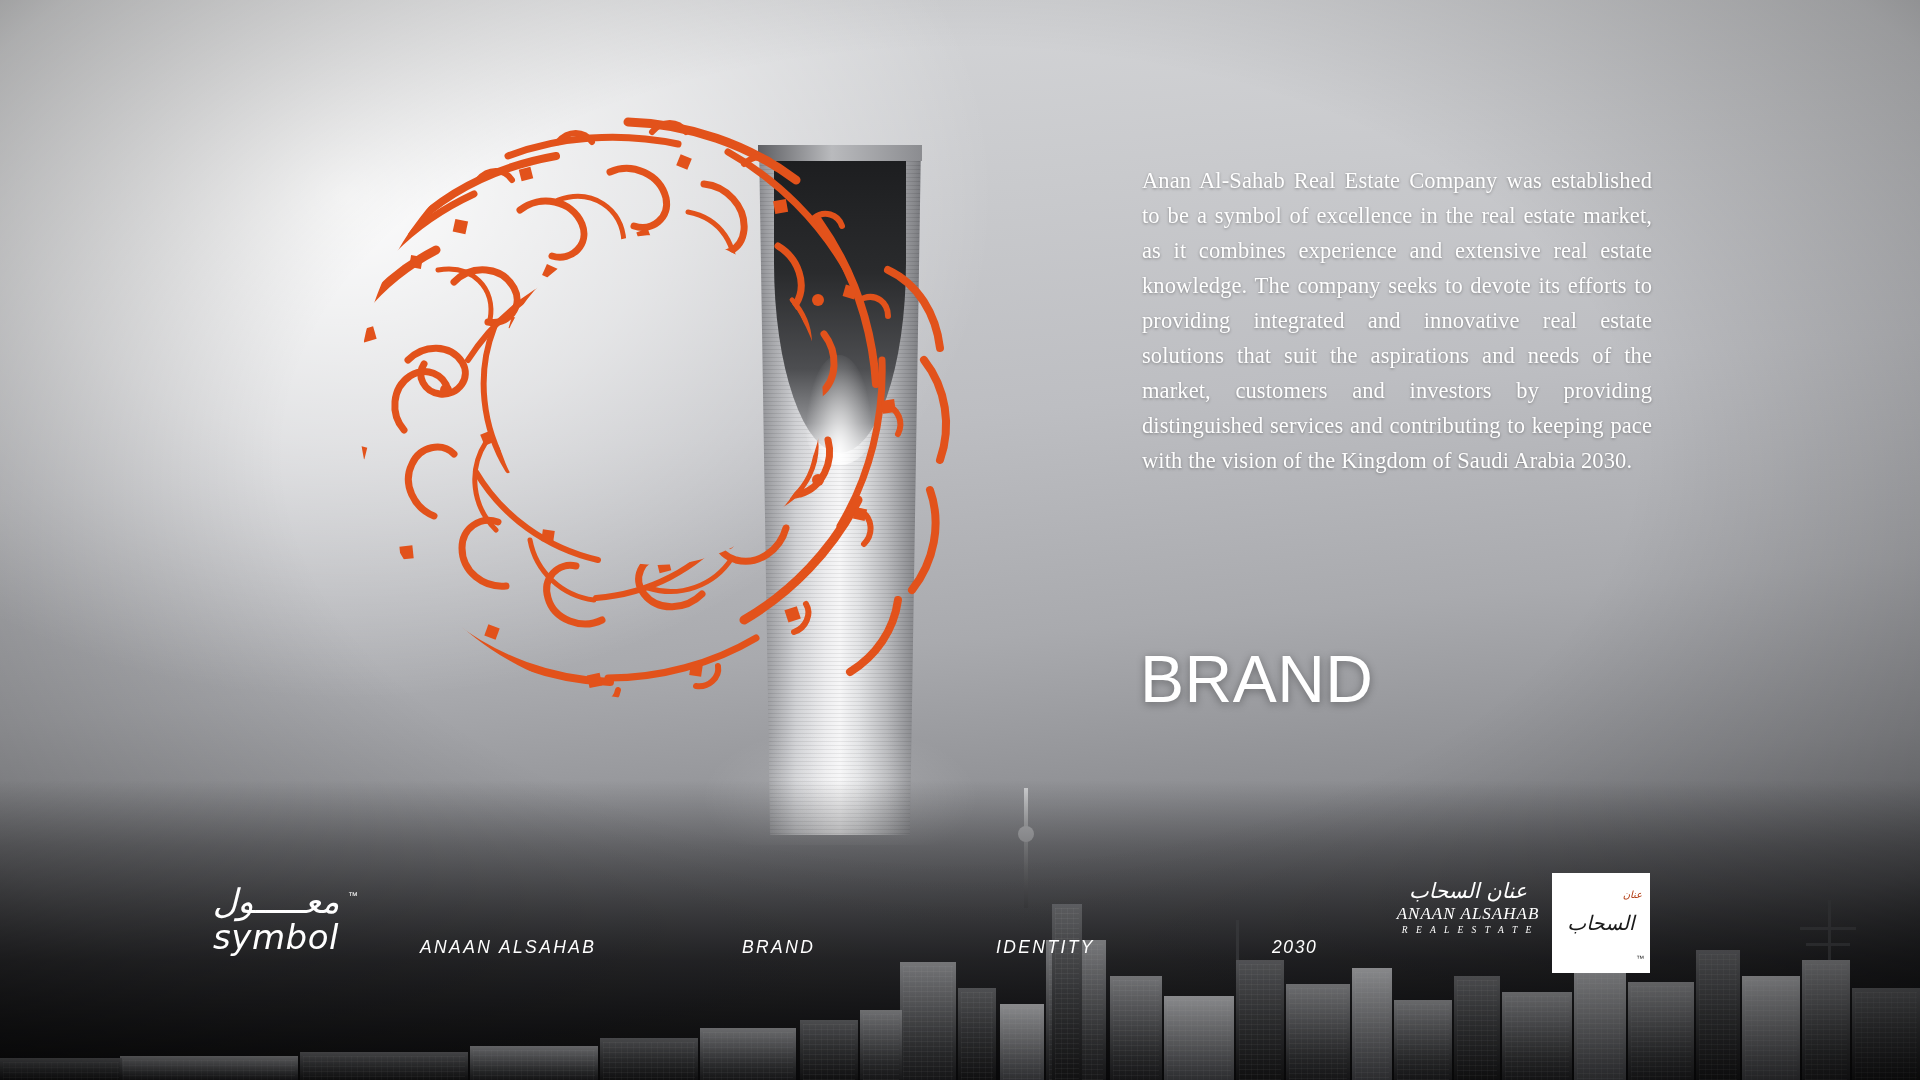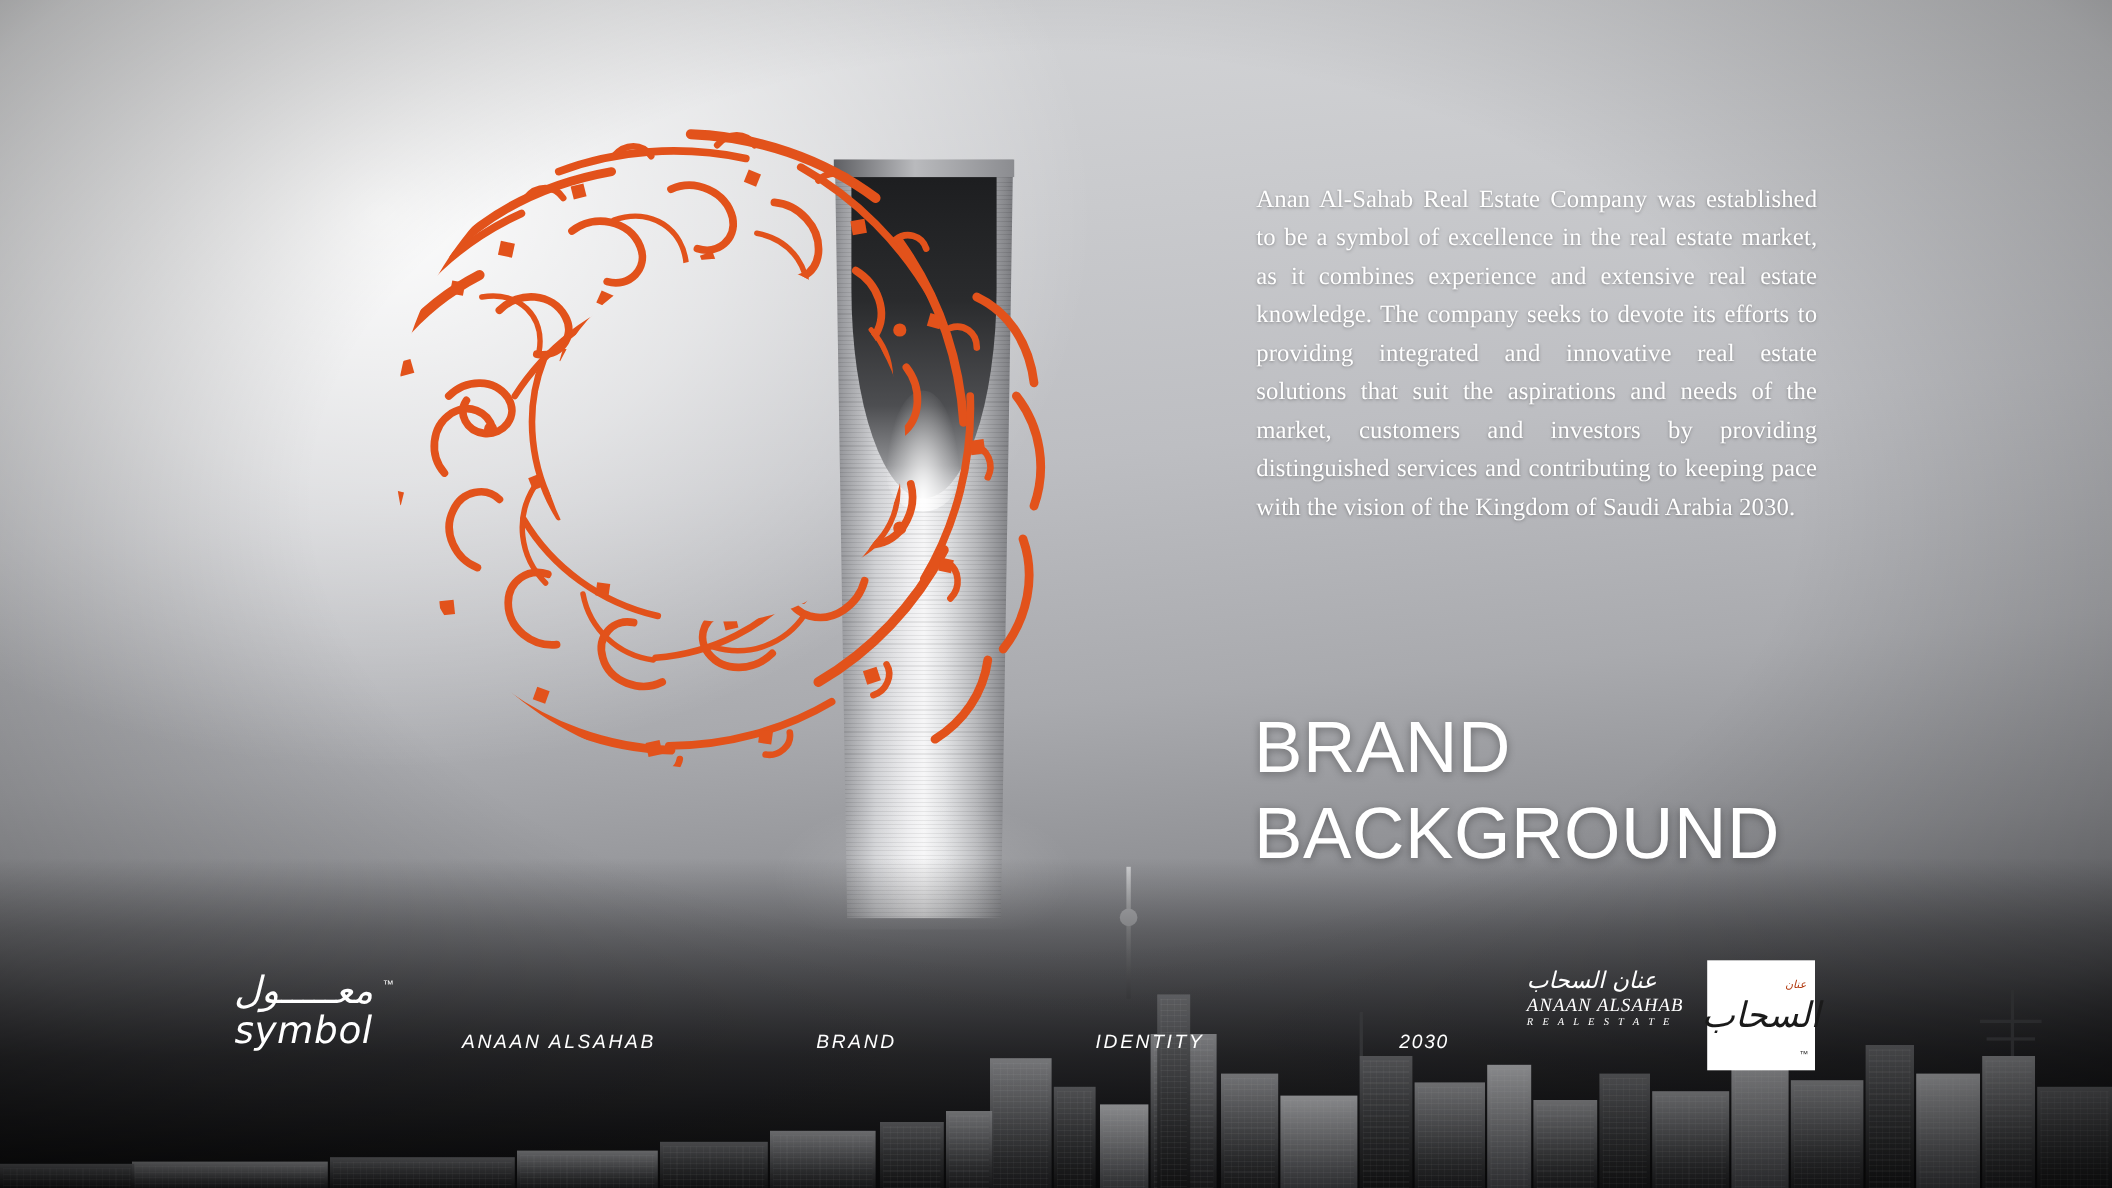--- a/index.html
+++ b/index.html
@@ -255,20 +255,21 @@
     left: 1388px;
     bottom: 105px;
     width: 262px;
     height: 100px;
   }
   .brand-left {
     position: absolute;
     left: 0;
     top: 4px;
     width: 160px;
+    text-align: center;
     color: #fff;
   }
   .brand-left .ar {
     font-size: 21px;
     line-height: 24px;
     font-family: "DejaVu Sans", sans-serif;
     letter-spacing: 0.5px;
   }
   .brand-left .en {
     font-size: 17px;
@@ -288,21 +289,21 @@
     top: -2px;
     width: 98px;
     height: 100px;
     background: #ffffff;
     display: flex;
     align-items: center;
     justify-content: center;
   }
   .brand-right .wordmark {
     color: #1a1a1a;
-    font-size: 32px;
+    font-size: 20px;
     font-family: "DejaVu Sans", sans-serif;
     line-height: 28px;
     text-align: center;
   }
   .brand-right .tm2 {
     position: absolute;
     right: 6px;
     bottom: 10px;
     font-size: 8px;
     color: #333;
@@ -508,21 +509,20 @@
         <path d="M672,430 c12,34 4,72 -18,100"></path>
         <path d="M640,540 c-4,30 -22,56 -48,72"></path>
       </g>
     </svg>
   </div>
 
   <p class="body-copy">Anan Al-Sahab Real Estate Company was established to be a symbol of excellence in the real estate market, as it combines experience and extensive real estate knowledge. The company seeks to devote its efforts to providing integrated and innovative real estate solutions that suit the aspirations and needs of the market, customers and investors by providing distinguished services and contributing to keeping pace with the vision of the Kingdom of Saudi Arabia 2030.</p>
 
   <div class="headline">
     <span class="l1">BRAND</span>
-    <span class="l2">BACKGROUND</span>
   </div>
 
   <div class="footer-strip">
 
     <div class="meawal">
       <div class="ar">معـــــول</div>
       <div class="latin">symbol</div>
       <span class="tm">™</span>
     </div>
 

